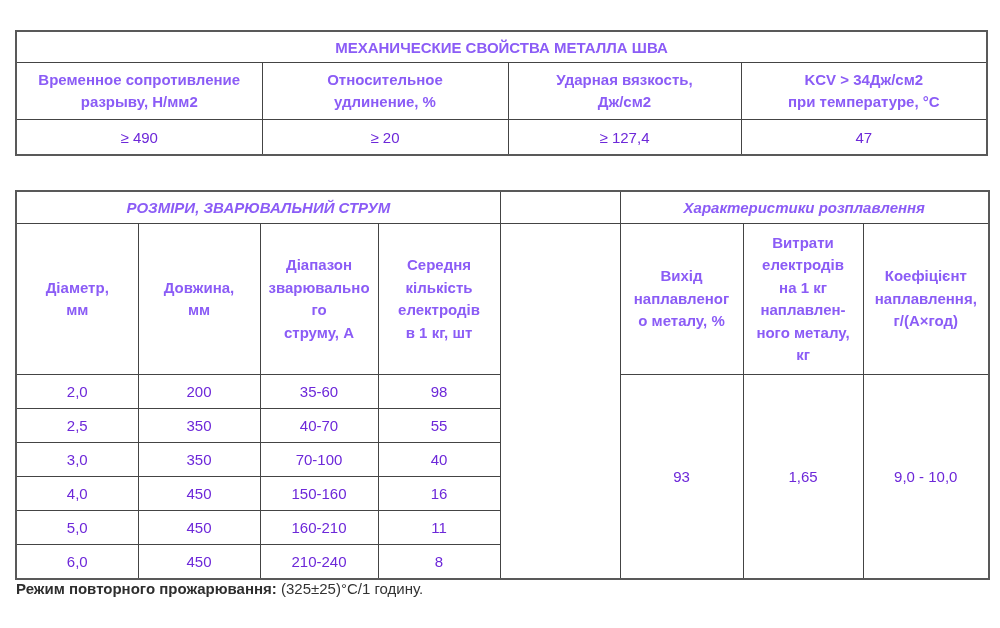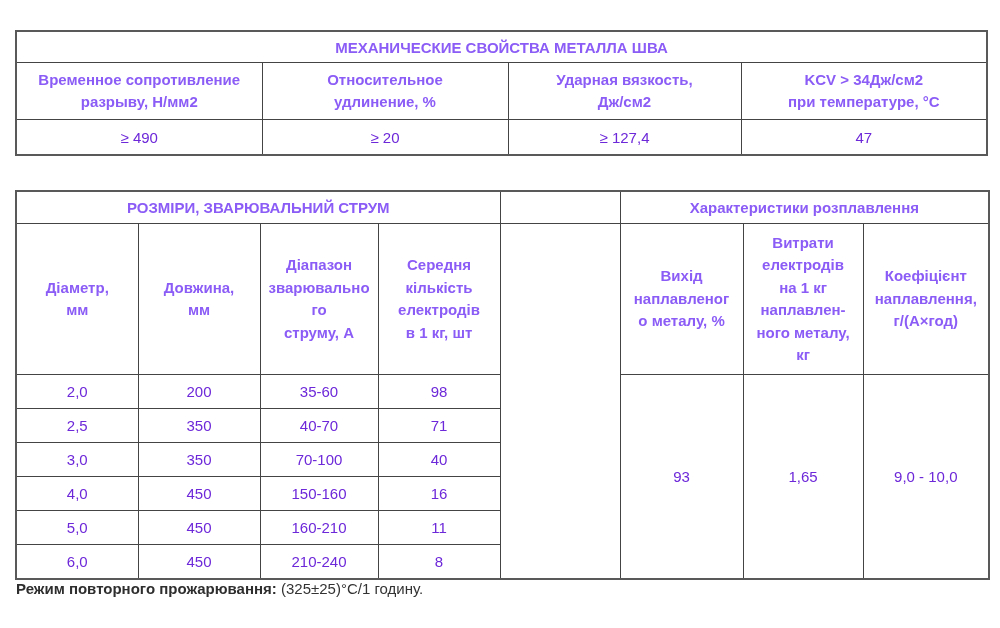--- a/index.html
+++ b/index.html
@@ -45,21 +45,21 @@
   }
   .t1 .title-row th { height: 26px; }
   .t1 .colhead-row th { height: 52px; margin-left: 36px; }
   .t1 .data-row td { height: 30px; }
   .t2 {
     position: absolute;
     left: 15px;
     top: 190px;
     width: 973px;
   }
-  .t2 .title-row th, .t2 .title-row td { height: 27px; }
+  .t2 .title-row th, .t2 .title-row td { height: 27px; font-style: italic; }
   .t2 .colhead-row th { height: 146px; }
   .t2 .data-row td { height: 29px; }
   .footer-note {
     position: absolute;
     left: 16px;
     top: 580px;
     font-size: 15px;
     color: #333333;
   }
   .footer-note .bold-part { font-weight: bold; color: #2e2e2e; }
@@ -149,21 +149,21 @@
       <td>35-60</td>
       <td>98</td>
       <td rowspan="6">93</td>
       <td rowspan="6">1,65</td>
       <td rowspan="6">9,0 - 10,0</td>
     </tr>
     <tr class="data-row">
       <td>2,5</td>
       <td>350</td>
       <td>40-70</td>
-      <td>71</td>
+      <td>55</td>
     </tr>
     <tr class="data-row">
       <td>3,0</td>
       <td>350</td>
       <td>70-100</td>
       <td>40</td>
     </tr>
     <tr class="data-row">
       <td>4,0</td>
       <td>450</td>

